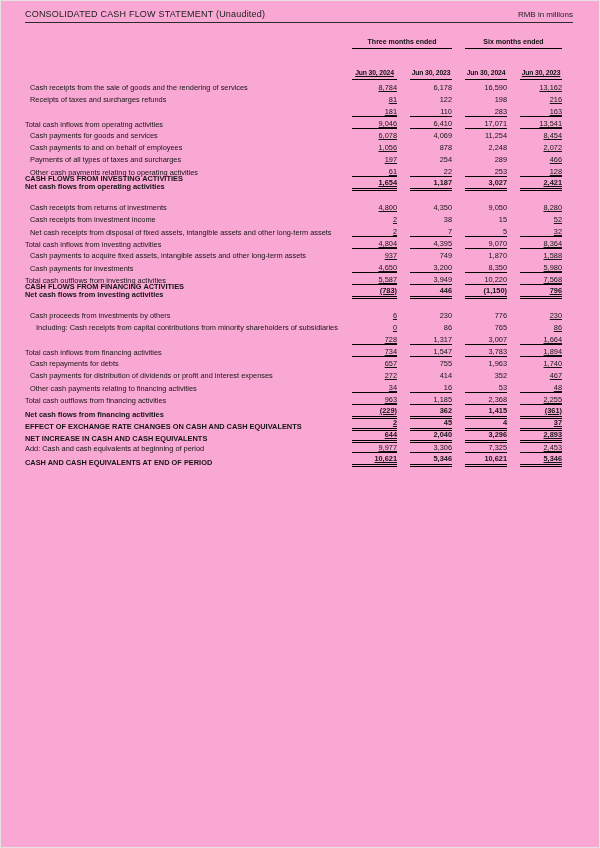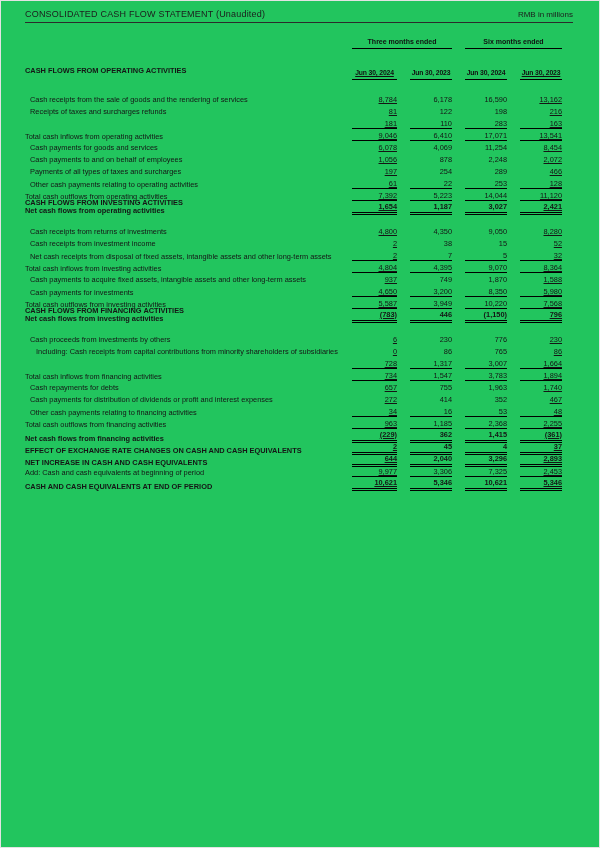--- a/index.html
+++ b/index.html
@@ -3,21 +3,21 @@
 <meta charset="utf-8">
 <style>
   html,body{margin:0;padding:0;}
   body{
     width:600px;height:848px;background:#ffffff;
     font-family:"Liberation Sans","DejaVu Sans",sans-serif;
     color:#111;
     -webkit-font-smoothing:antialiased;
   }
   .page{
-    position:relative;width:600px;height:848px;background:#22c55e;
+    position:relative;width:600px;height:848px;background:#f9a8d4;
     box-shadow:inset 0 0 0 1px #e3e3e3;
     overflow:hidden;
   }
   .content{position:absolute;left:25px;top:8px;width:548px;}
 
   
   .titlebar{
     display:flex;justify-content:space-between;align-items:flex-end;
     border-bottom:1.2px solid #2b2b2b;padding-bottom:3px;height:11px;
   }
@@ -82,23 +82,20 @@
     </div>
 
     <div class="grid dates-row">
       <div class="date-cell c1">Jun 30, 2024</div>
       <div class="date-cell c2">Jun 30, 2023</div>
       <div class="date-cell c3">Jun 30, 2024</div>
       <div class="date-cell c4">Jun 30, 2023</div>
     </div>
 
     <div id="table-body">
-        <div class="grid row bold">
-          <div class="cell-label indent-0">CASH FLOWS FROM OPERATING ACTIVITIES</div>
-        </div>
         <div class="grid row">
           <div class="cell-label indent-1">Cash receipts from the sale of goods and the rendering of services</div>
           <div class="cell-val c1">8,784</div>
           <div class="cell-val c2">6,178</div>
           <div class="cell-val c3">16,590</div>
           <div class="cell-val c4">13,162</div>
         </div>
         <div class="grid row">
           <div class="cell-label indent-1">Receipts of taxes and surcharges refunds</div>
           <div class="cell-val c1">81</div>
@@ -140,27 +137,20 @@
           <div class="cell-val c3">289</div>
           <div class="cell-val c4">466</div>
         </div>
         <div class="grid row u">
           <div class="cell-label indent-1">Other cash payments relating to operating activities</div>
           <div class="cell-val c1">61</div>
           <div class="cell-val c2">22</div>
           <div class="cell-val c3">253</div>
           <div class="cell-val c4">128</div>
         </div>
-        <div class="grid row u">
-          <div class="cell-label indent-0">Total cash outflows from operating activities</div>
-          <div class="cell-val c1">7,392</div>
-          <div class="cell-val c2">5,223</div>
-          <div class="cell-val c3">14,044</div>
-          <div class="cell-val c4">11,120</div>
-        </div>
         <div class="grid row bold uu">
           <div class="cell-label indent-0">Net cash flows from operating activities</div>
           <div class="cell-val c1">1,654</div>
           <div class="cell-val c2">1,187</div>
           <div class="cell-val c3">3,027</div>
           <div class="cell-val c4">2,421</div>
         </div>
         <div class="grid row bold">
           <div class="cell-label indent-0">CASH FLOWS FROM INVESTING ACTIVITIES</div>
         </div>

